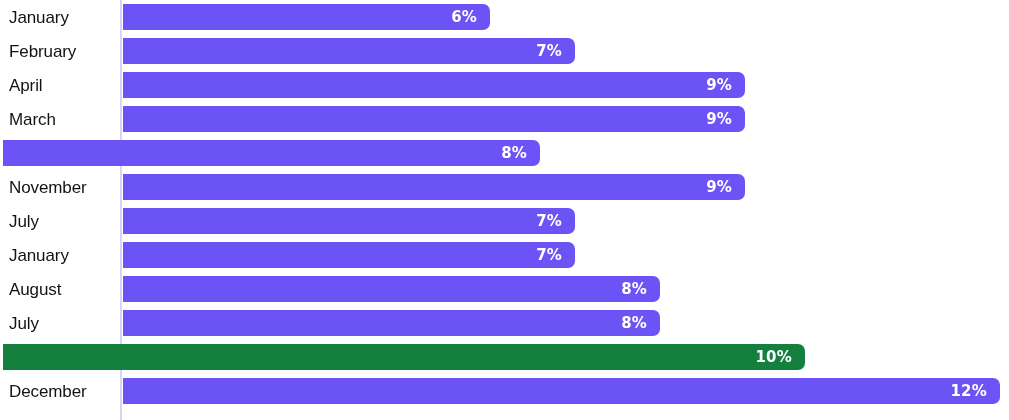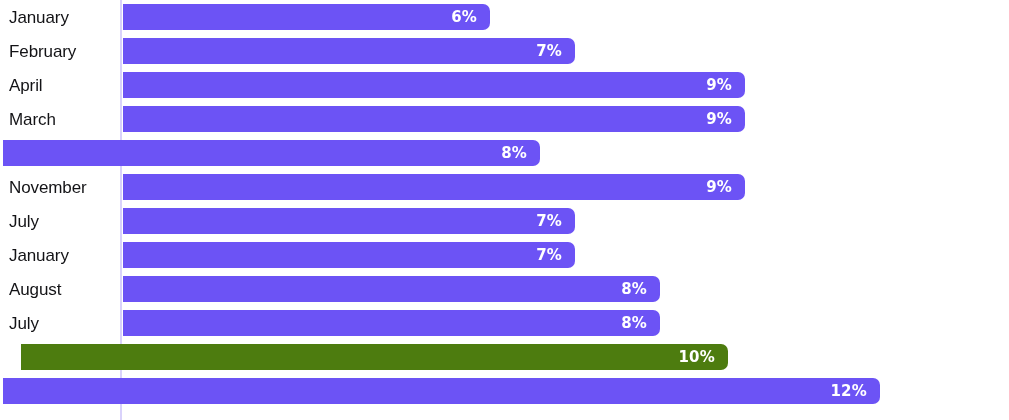--- a/index.html
+++ b/index.html
@@ -160,26 +160,27 @@
       <div class="row">
         <div class="cat-label">July</div>
         <div class="bar-area">
           <div class="bar" style="width: 537px; background: rgb(108, 83, 245);">
             <span class="bar-value">8%</span>
           </div>
         </div>
       </div>
       <div class="row">
         <div class="bar-area">
-          <div class="bar" style="width: 707px; background: #4d7c0f; margin-left: 18px;">
+          <div class="bar" style="width: 802px; background: #15803d;">
             <span class="bar-value">10%</span>
           </div>
         </div>
       </div>
       <div class="row">
+        <div class="cat-label">December</div>
         <div class="bar-area">
           <div class="bar" style="width: 877px; background: rgb(108, 83, 245); text-align: right;">
             <span class="bar-value">12%</span>
           </div>
         </div>
       </div>
     </div>
 </div>
 
 </body></html>

